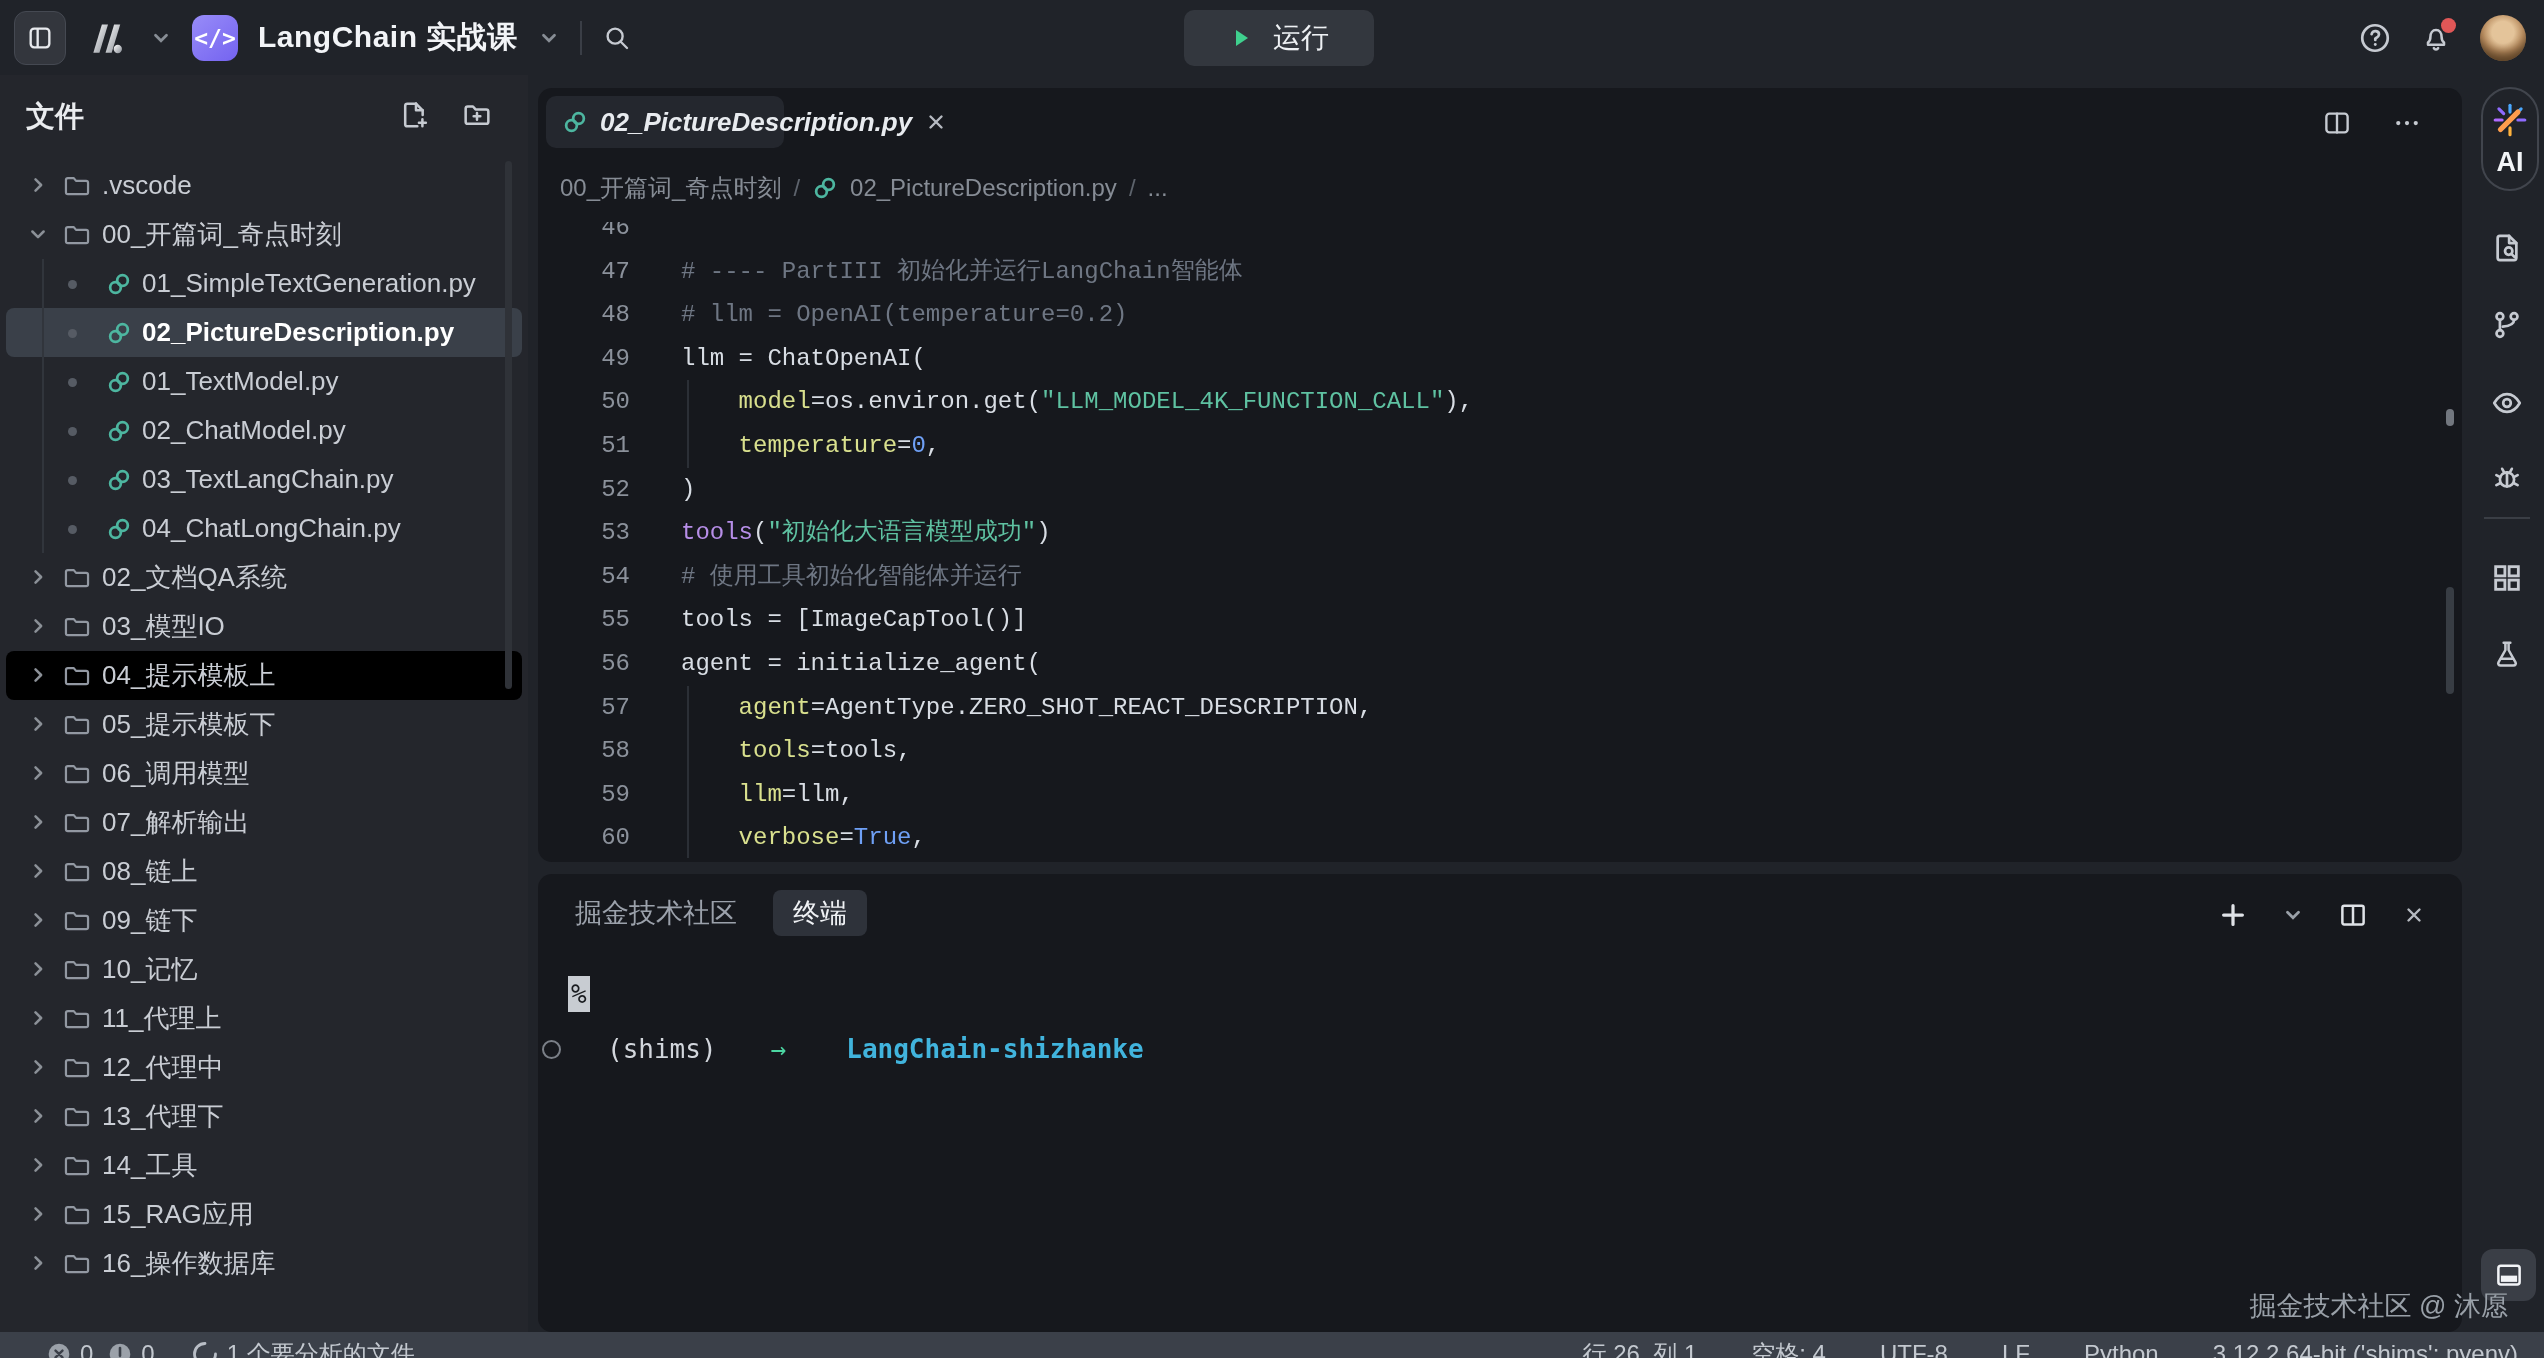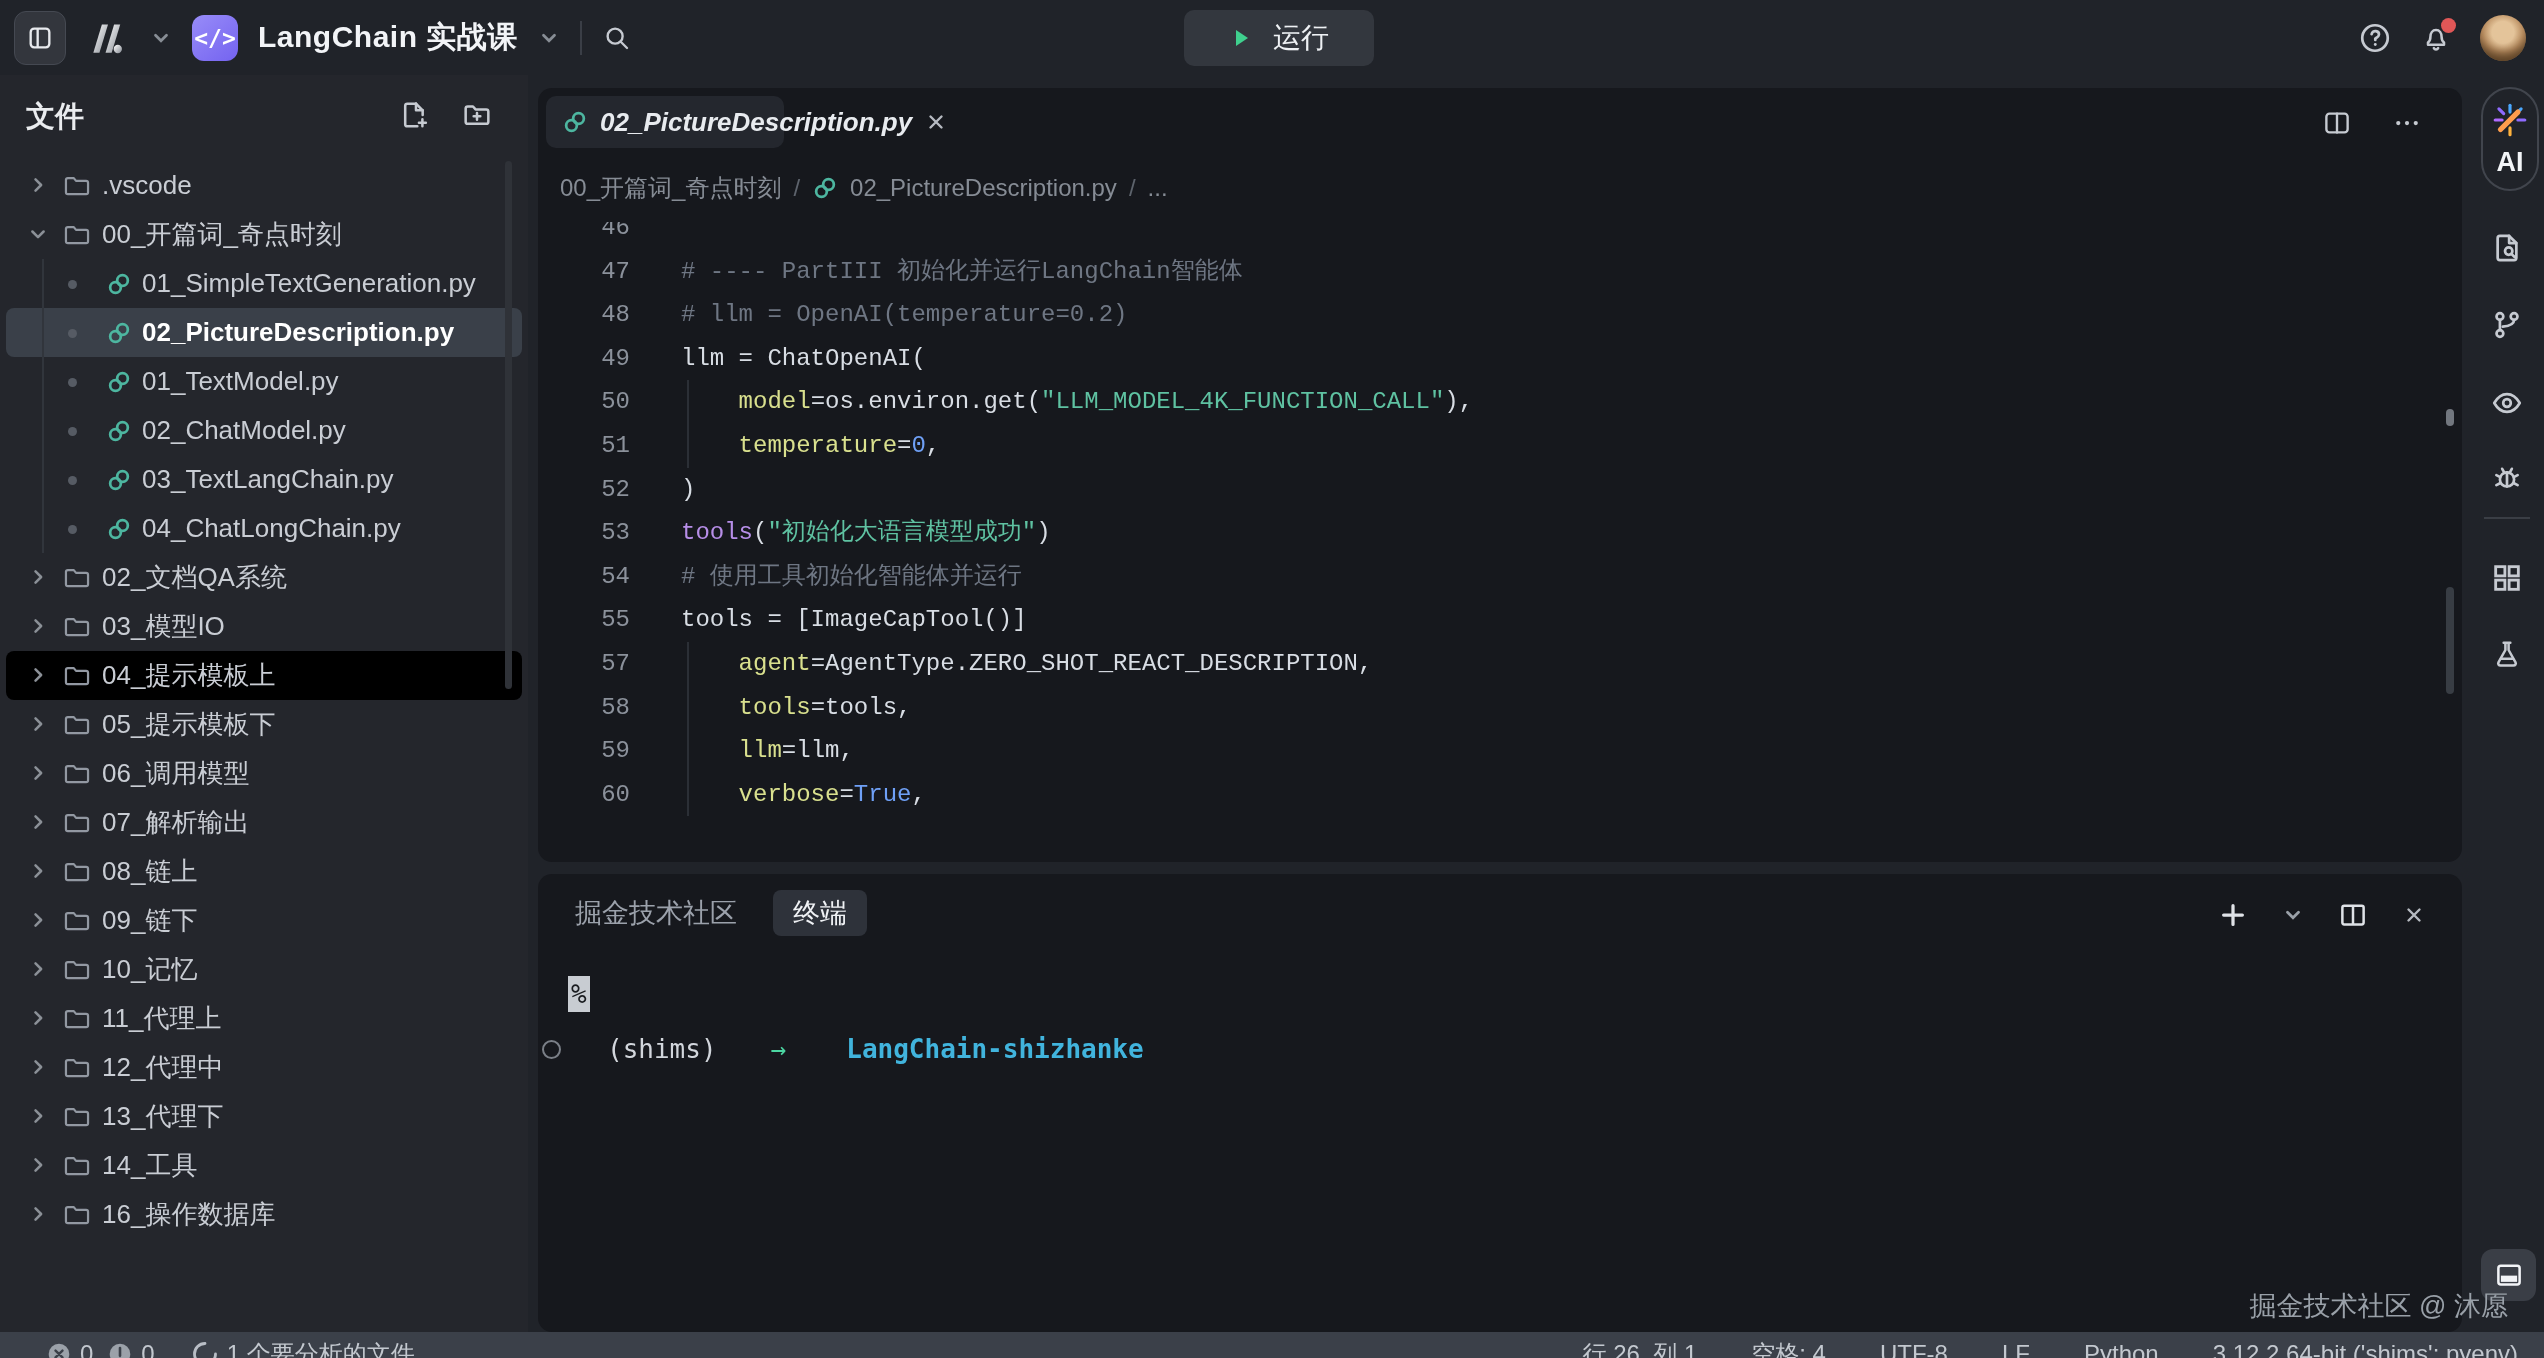--- a/index.html
+++ b/index.html
@@ -448,20 +448,33 @@
           <span class="chev">
             <svg width="20" height="24" viewBox="0 0 16 16">
               <path d="M6 3.5 l4.5 4.5 L6 12.5" stroke="#8b9097" stroke-width="2" fill="none" stroke-linecap="round" stroke-linejoin="round"></path>
             </svg>
           </span>
           <span class="fold">
             <svg width="30" height="27" viewBox="0 0 24 22" stroke="#9298a2" stroke-width="1.8" fill="none" stroke-linejoin="round">
               <path d="M3 6.2 V16.5 a1.6 1.6 0 0 0 1.6 1.6 h14.8 A1.6 1.6 0 0 0 21 16.5 V8.8 a1.6 1.6 0 0 0-1.6-1.6 h-8.2 L9.4 5 H4.6 A1.6 1.6 0 0 0 3 6.6 Z"></path>
             </svg>
           </span>
+          <span class="tlabel">15_RAG应用</span>
+        </div>
+        <div class="trow">
+          <span class="chev">
+            <svg width="20" height="24" viewBox="0 0 16 16">
+              <path d="M6 3.5 l4.5 4.5 L6 12.5" stroke="#8b9097" stroke-width="2" fill="none" stroke-linecap="round" stroke-linejoin="round"></path>
+            </svg>
+          </span>
+          <span class="fold">
+            <svg width="30" height="27" viewBox="0 0 24 22" stroke="#9298a2" stroke-width="1.8" fill="none" stroke-linejoin="round">
+              <path d="M3 6.2 V16.5 a1.6 1.6 0 0 0 1.6 1.6 h14.8 A1.6 1.6 0 0 0 21 16.5 V8.8 a1.6 1.6 0 0 0-1.6-1.6 h-8.2 L9.4 5 H4.6 A1.6 1.6 0 0 0 3 6.6 Z"></path>
+            </svg>
+          </span>
           <span class="tlabel">16_操作数据库</span>
         </div>
       </div>
     <div class="sb-scroll"></div>
   </div>
 
   <div class="editor-panel">
     <div class="tab">
       <span>
           <svg width="26" height="26" viewBox="0 0 20 20" fill="none" stroke="#4db6a0" stroke-width="2.1">
@@ -538,20 +551,24 @@
             <span class="lnum">53</span>
             <span class="ltoks"><span class="kw">tools</span><span class="pl">(</span><span class="st">"初始化大语言模型成功"</span><span class="pl">)</span></span>
           </div>
           <div class="cline">
             <span class="lnum">54</span>
             <span class="ltoks"><span class="cm"># 使用工具初始化智能体并运行</span></span>
           </div>
           <div class="cline">
             <span class="lnum">55</span>
             <span class="ltoks"><span class="pl">tools = [ImageCapTool()]</span></span>
+          </div>
+          <div class="cline">
+            <span class="lnum">56</span>
+            <span class="ltoks"><span class="pl">agent = initialize_agent(</span></span>
           </div>
           <div class="cline gl">
             <span class="lnum">57</span>
             <span class="ltoks"><span class="pl">    </span><span class="pr">agent</span><span class="pl">=AgentType.ZERO_SHOT_REACT_DESCRIPTION,</span></span>
           </div>
           <div class="cline gl">
             <span class="lnum">58</span>
             <span class="ltoks"><span class="pl">    </span><span class="pr">tools</span><span class="pl">=tools,</span></span>
           </div>
           <div class="cline gl">

